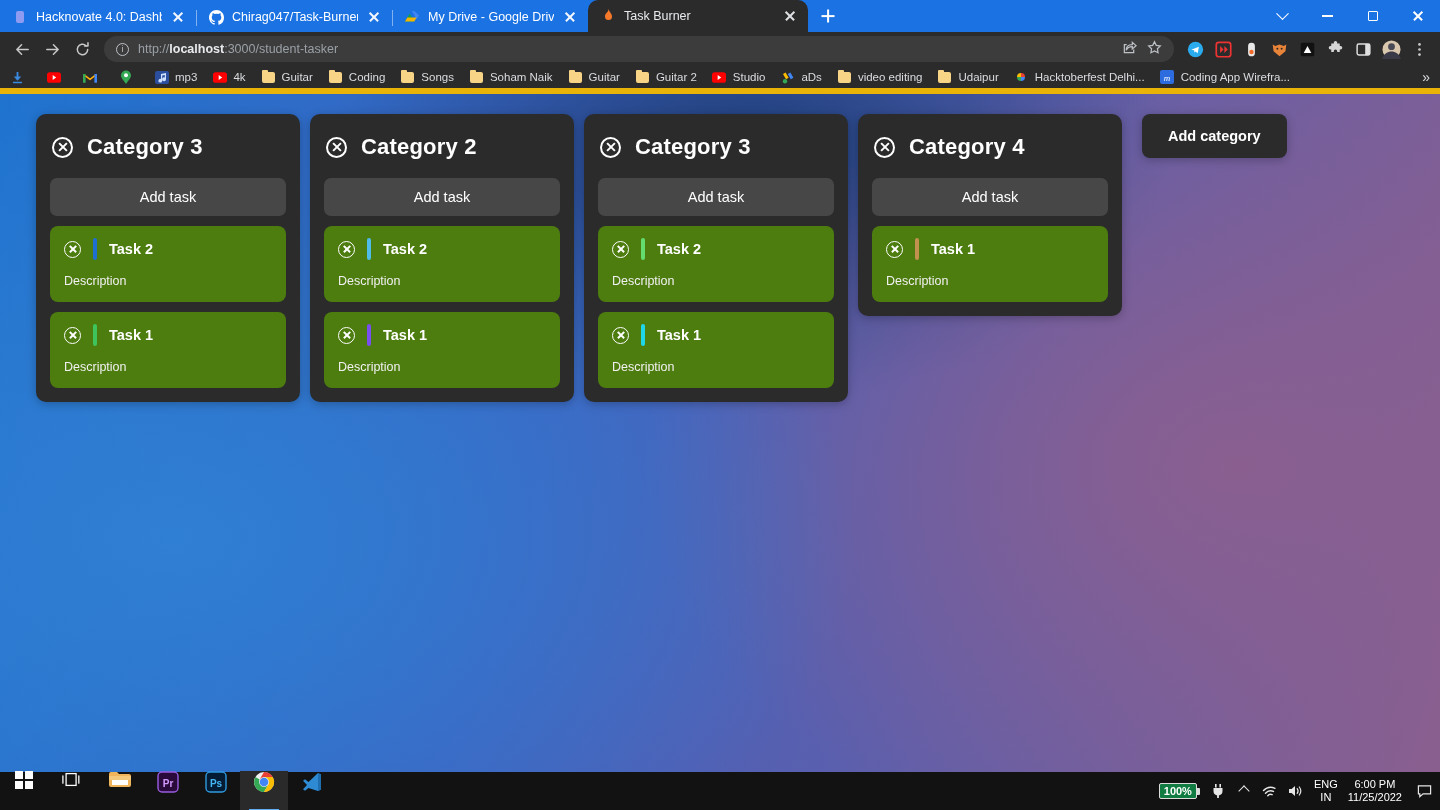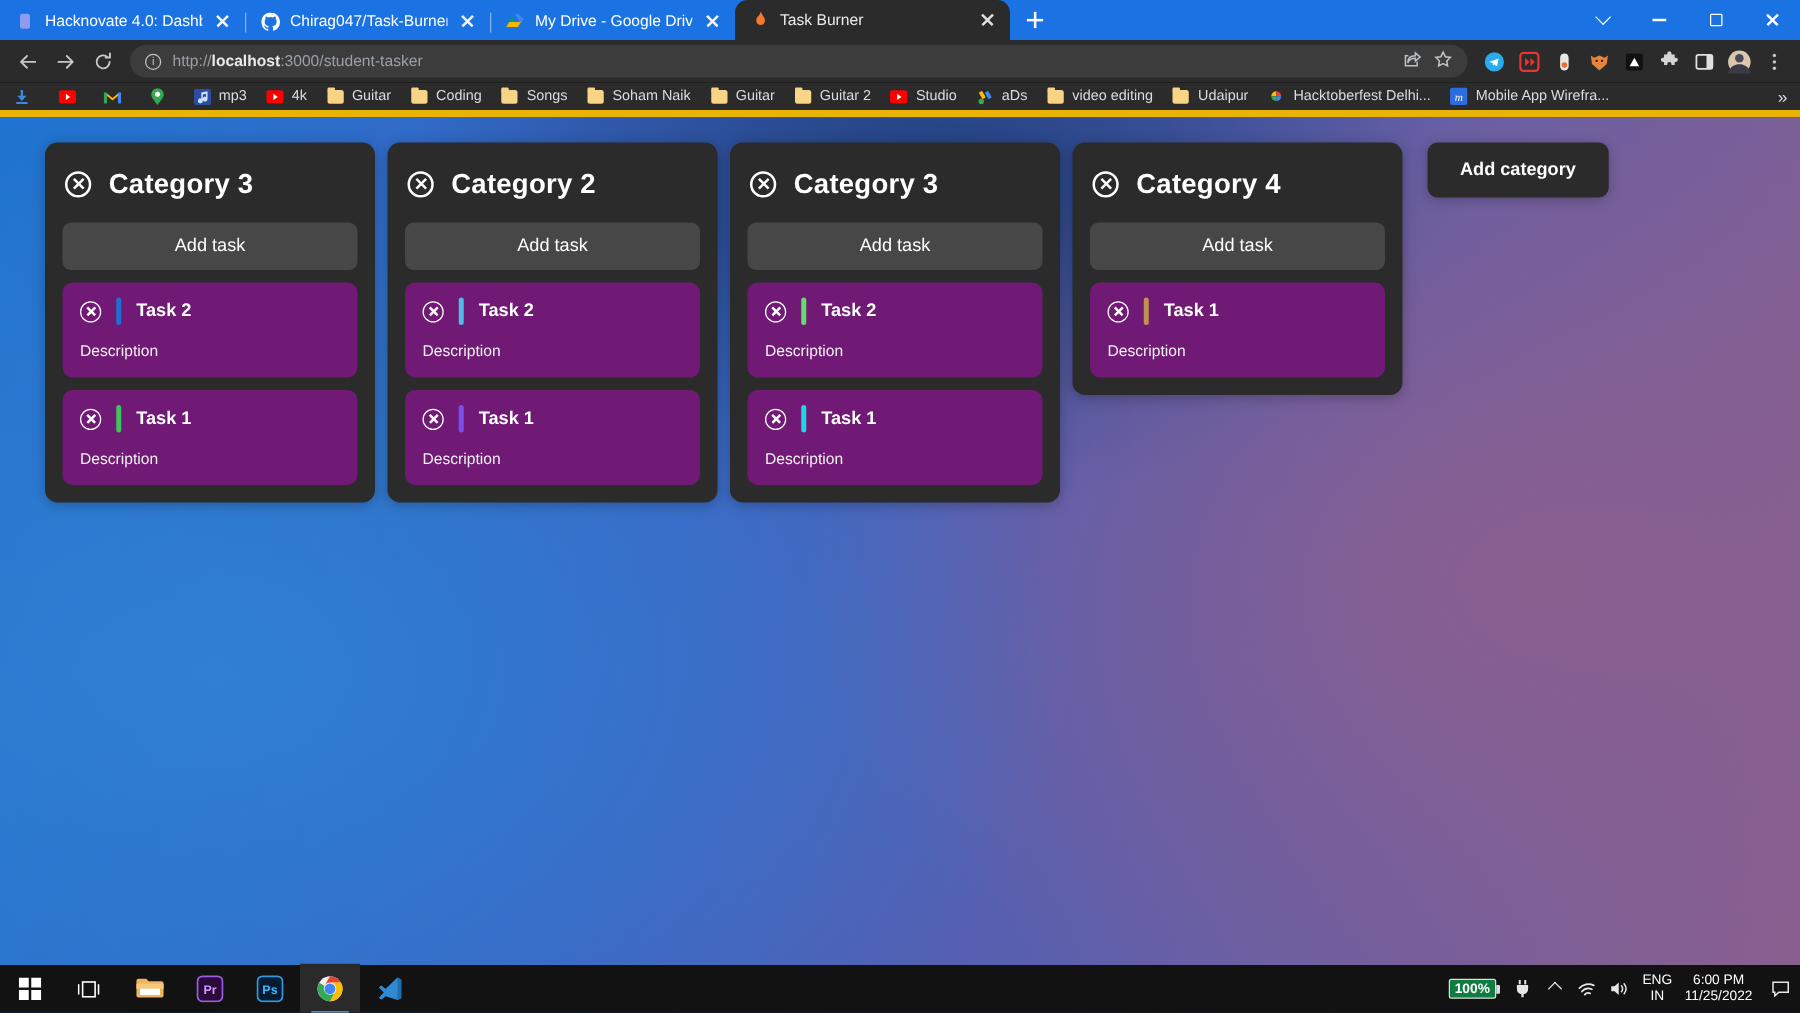--- a/index.html
+++ b/index.html
@@ -128,42 +128,42 @@
   .x-circle.sm { width: 17px; height: 17px; flex: 0 0 17px; border-width: 1.8px; }
   .x-circle.sm::before, .x-circle.sm::after { width: 9px; height: 1.8px; }
 
   .add-task {
     height: 38px; background: #474747; border-radius: 7px; color: #ffffff;
     display: flex; align-items: center; justify-content: center;
     font-size: 14.5px; font-weight: normal; margin-bottom: 10px;
   }
 
   .task {
-    background: #701a75; border-radius: 8px; padding: 12px 14px 14px 14px; margin-bottom: 10px;
+    background: #4d7c0f; border-radius: 8px; padding: 12px 14px 14px 14px; margin-bottom: 10px;
   }
   .task:last-child { margin-bottom: 0; }
   .task-head { display: flex; align-items: center; gap: 12px; }
   .task-bar { width: 4px; height: 22px; border-radius: 2px; flex: 0 0 4px; }
   .task-title { color: #ffffff; font-size: 14.5px; font-weight: bold; }
   .task-desc { color: #f1f1f1; font-size: 12.5px; margin-top: 14px; }
 
   .add-category {
     background: #2b2b2b; color: #ffffff; border-radius: 8px;
     padding: 14px 26px; font-size: 14.5px; font-weight: bold;
     margin-left: 10px; flex: 0 0 auto; align-self: flex-start;
     box-shadow: 0 2px 10px rgba(0,0,0,.25);
   }
 
   
   .taskbar {
     position: absolute; left: 0; bottom: 0; width: 1440px; height: 38px;
     background: #121212; display: flex; align-items: center; z-index: 20;
   }
   .tb-left { display: flex; align-items: center; height: 38px; }
-  .tbi { width: 48px; height: 40px; display: flex; align-items: center; justify-content: center; position: relative; }
+  .tbi { width: 48px; height: 40px; display: flex; justify-content: center; position: relative; }
   .tbi.active { background: #2a2a2a; }
   .tbi.active::after { content:""; position: absolute; left: 9px; right: 9px; bottom: 0; height: 2px; background: #62aef5; }
   .tb-right { margin-left: auto; display: flex; align-items: center; height: 38px; padding-right: 4px; gap: 10px; color: #ffffff; font-size: 11px; }
   .battery { display:flex; align-items:center; }
   .bat-body { background: #107c41; color: #fff; font-size: 11px; font-weight: bold; padding: 1px 4px; border: 1.5px solid #dcdcdc; border-radius: 2px; }
   .bat-tip { width: 3px; height: 7px; background: #dcdcdc; border-radius: 0 1px 1px 0; }
   .tray-ic { display:flex; align-items:center; justify-content:center; color:#e6e6e6; font-size: 13px; min-width: 16px; }
   .lang { text-align: center; line-height: 13px; }
   .clock { text-align: center; line-height: 13px; }
   .notif { width: 24px; height: 38px; display:flex; align-items:center; justify-content:center; color:#e6e6e6; font-size: 14px; }
@@ -472,21 +472,21 @@
       </span>
       <span>Hacktoberfest Delhi...</span>
     </div>
     <div class="bm">
       <span class="bm-ic">
         <svg width="14" height="14" viewBox="0 0 14 14">
             <rect width="14" height="14" rx="2" fill="#2d6cdf"></rect>
             <text x="7" y="10.5" font-size="9" font-family="Liberation Serif, serif" font-style="italic" fill="#fff" text-anchor="middle">m</text>
           </svg>
       </span>
-      <span>Mobile App Wirefra...</span>
+      <span>Coding App Wirefra...</span>
     </div>
     <div class="bm-overflow">»</div>
   </div>
 
   <div class="viewport">
     <div class="board">
 
       <div class="category">
         <div class="cat-head">
           <span class="x-circle"></span>

